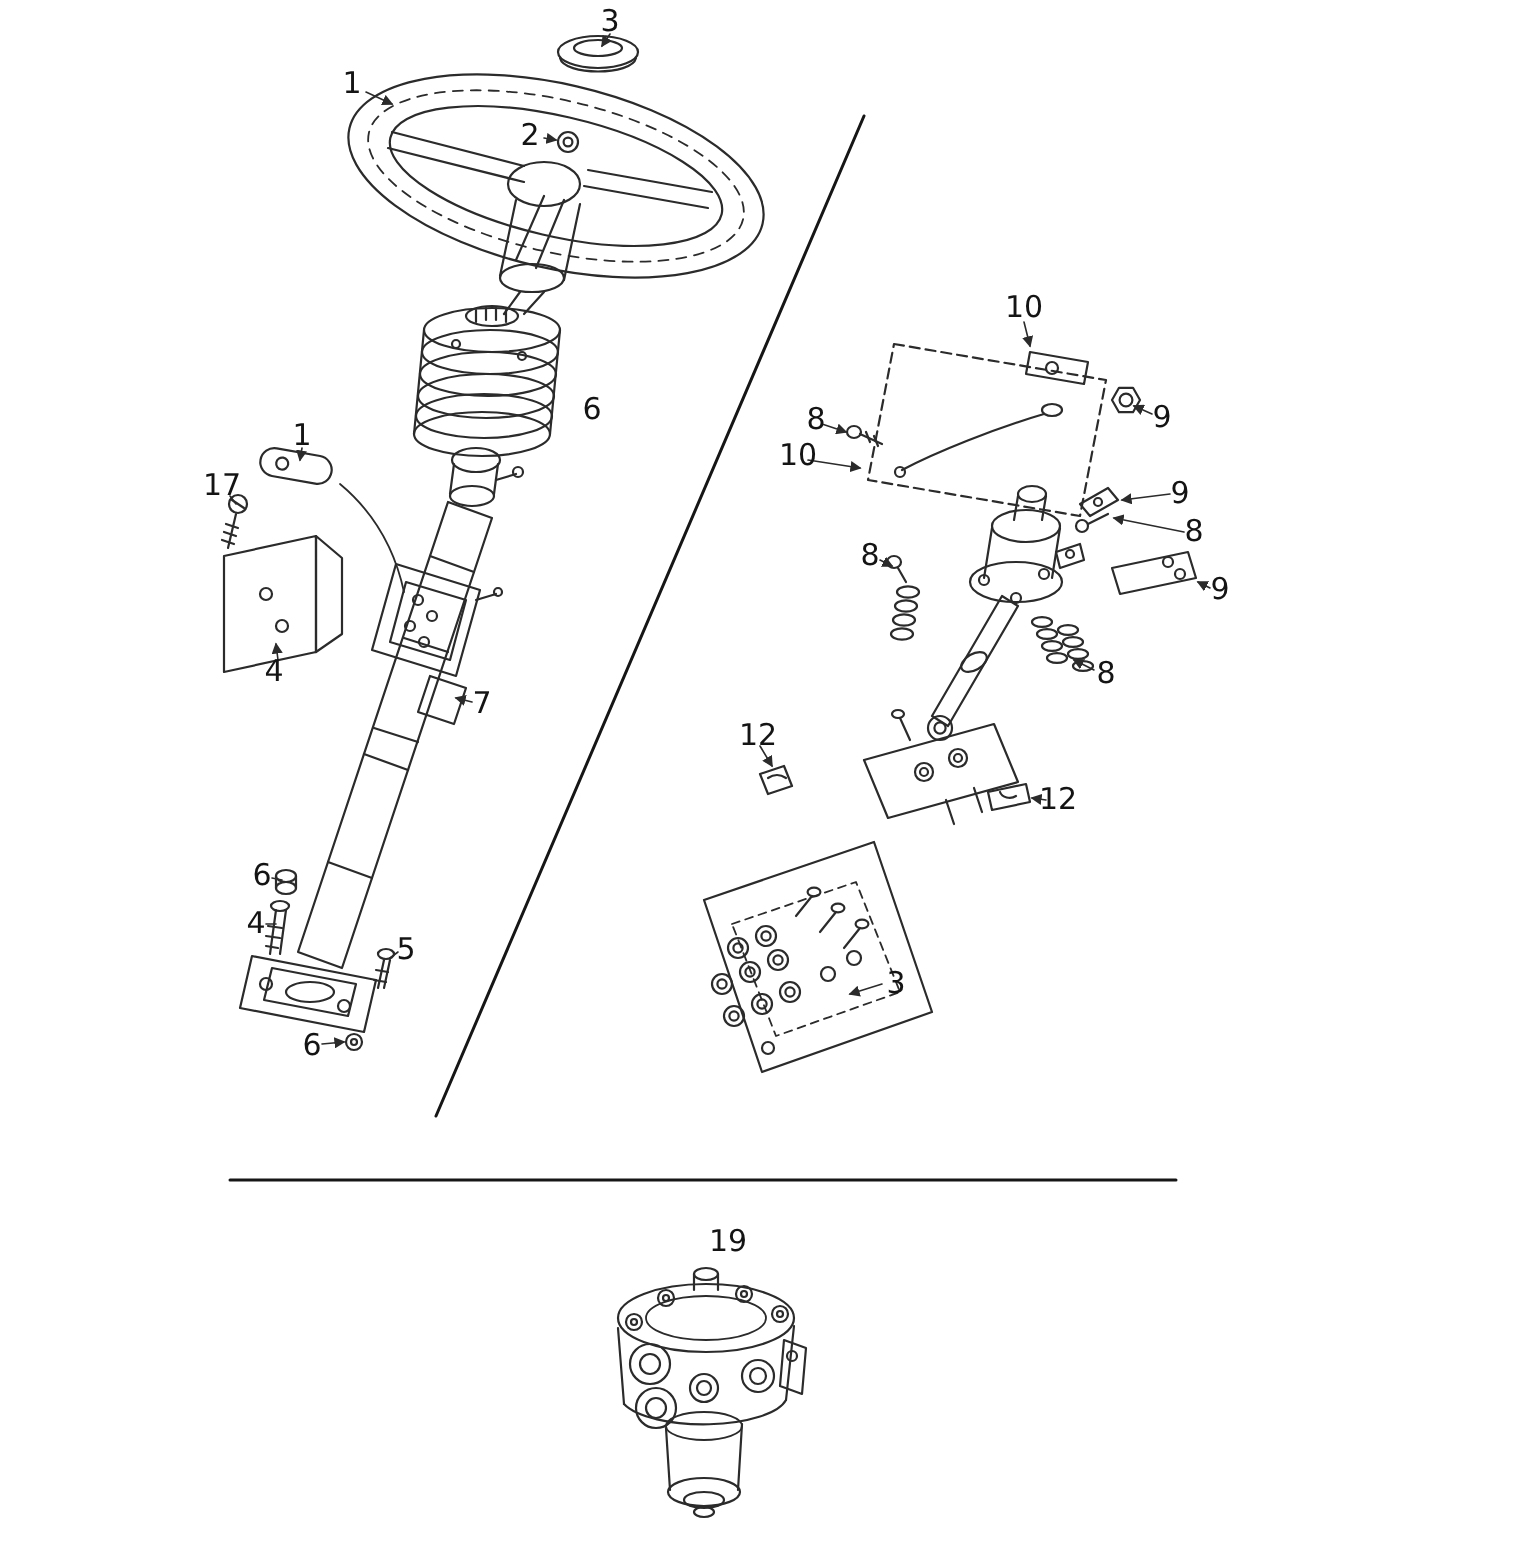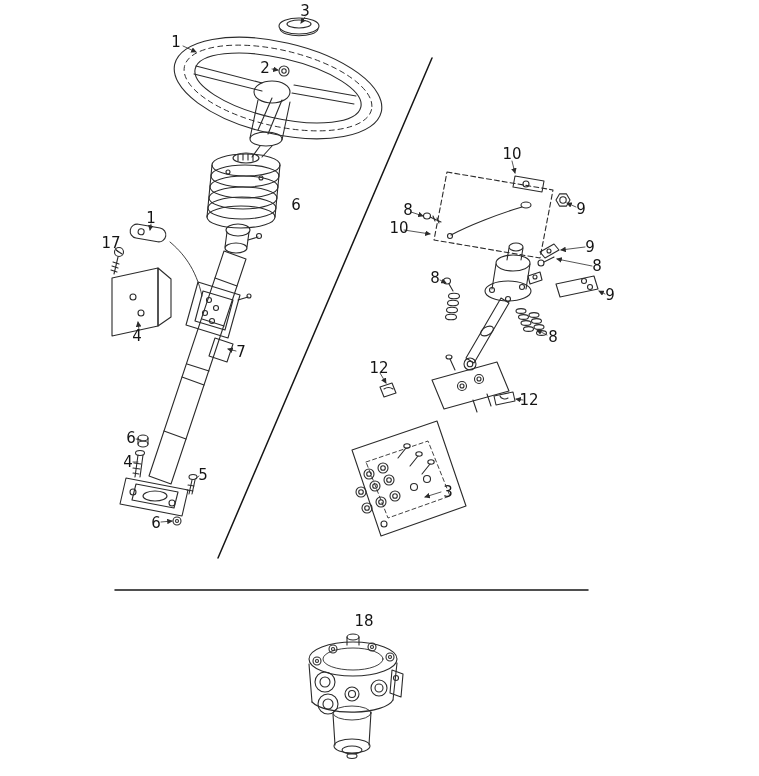--- a/index.html
+++ b/index.html
@@ -356,15 +356,15 @@
   <div class="callout" style="left:435px;top:278px">8</div>
   <div class="callout" style="left:610px;top:295px">9</div>
   <div class="callout" style="left:553px;top:337px">8</div>
   <div class="callout" style="left:379px;top:368px">12</div>
   <div class="callout" style="left:529px;top:400px">12</div>
   <div class="callout" style="left:448px;top:492px">3</div>
   <div class="callout" style="left:131px;top:438px">6</div>
   <div class="callout" style="left:128px;top:462px">4</div>
   <div class="callout" style="left:203px;top:475px">5</div>
   <div class="callout" style="left:156px;top:523px">6</div>
-  <div class="callout" style="left:364px;top:621px">18</div>
+  <div class="callout" style="left:364px;top:621px">19</div>
 
 </div>
 
 </body></html>

